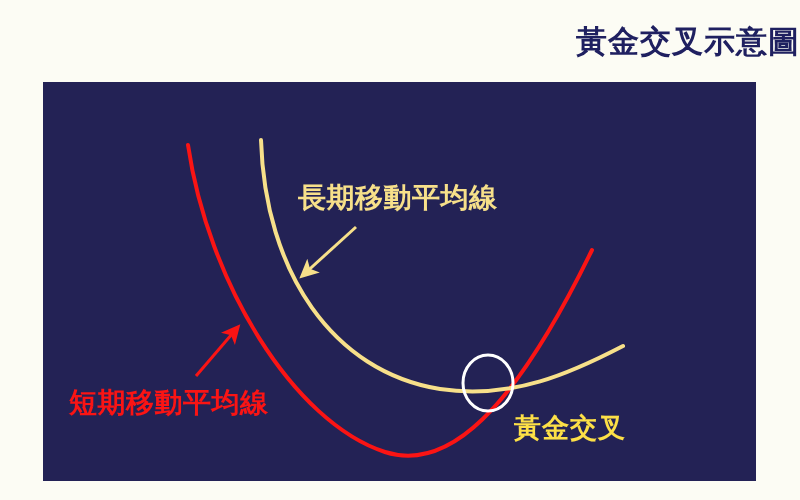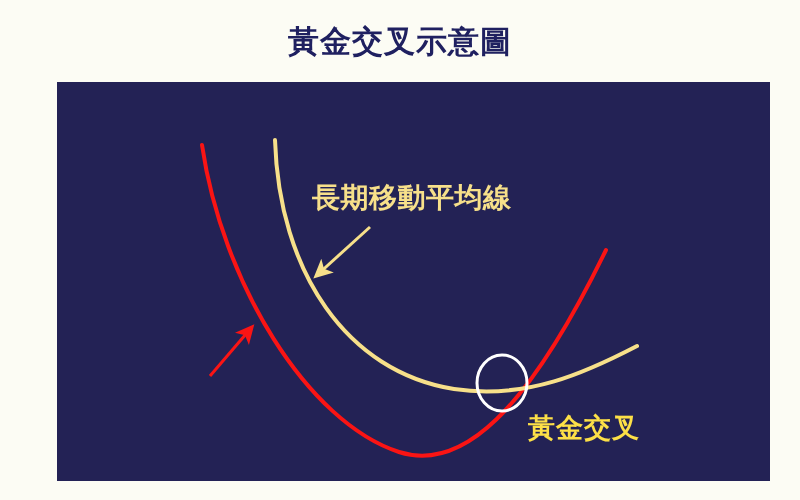--- a/index.html
+++ b/index.html
@@ -17,32 +17,32 @@
     position: relative;
     width: 800px;
     height: 500px;
   }
   
   #chart-title {
     position: absolute;
     left: 0;
     top: 22px;
     width: 800px;
-    text-align: center;
+    text-align: right;
     font-size: 31px;
     font-weight: bold;
     letter-spacing: 1px;
     color: #1f2060;
     line-height: 40px;
     white-space: nowrap;
   }
   
   #plot-panel {
     position: absolute;
-    left: 57px;
+    left: 43px;
     top: 82px;
     width: 713px;
     height: 399px;
     background: #232255;
     overflow: hidden;
   }
   #plot-svg {
     position: absolute;
     left: 0;
     top: 0;
@@ -104,17 +104,18 @@
 
       <ellipse cx="445" cy="301" rx="25" ry="28" fill="none" stroke="#ffffff" stroke-width="3"></ellipse>
 
       <line x1="313" y1="145" x2="259" y2="194" stroke="#f7e08a" stroke-width="3" marker-end="url(#arrow-yellow)"></line>
 
       <line x1="153" y1="294" x2="195" y2="245" stroke="#fa1414" stroke-width="3" marker-end="url(#arrow-red)"></line>
     </svg>
 
     <div class="anno-label" id="label-long-ma" style="left:255px; top:102px;">長期移動平均線</div>
 
+    <div class="anno-label" id="label-short-ma" style="left:26px; top:307px;">短期移動平均線</div>
 
     <div class="anno-label" id="label-golden-cross" style="left:471px; top:333px;">黃金交叉</div>
 
   </div>
 </div>
 
 </body></html>

